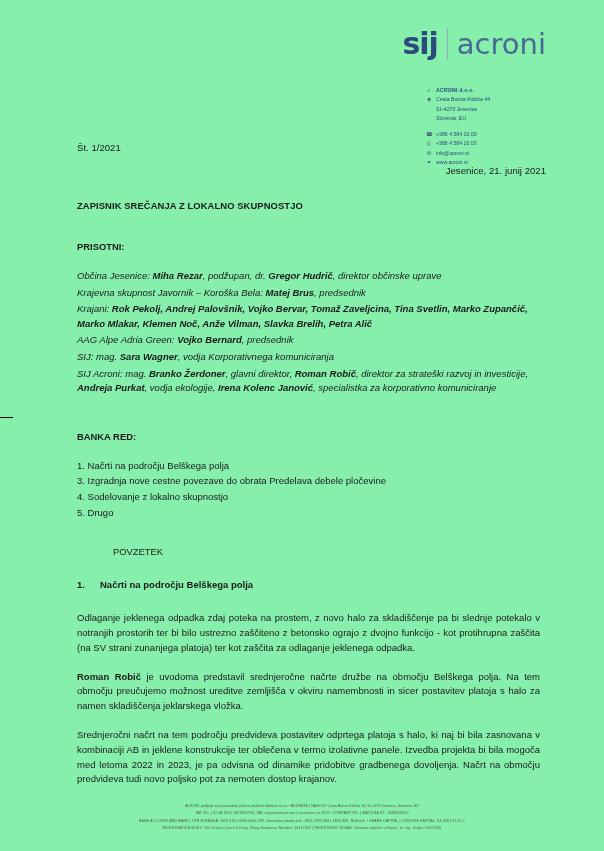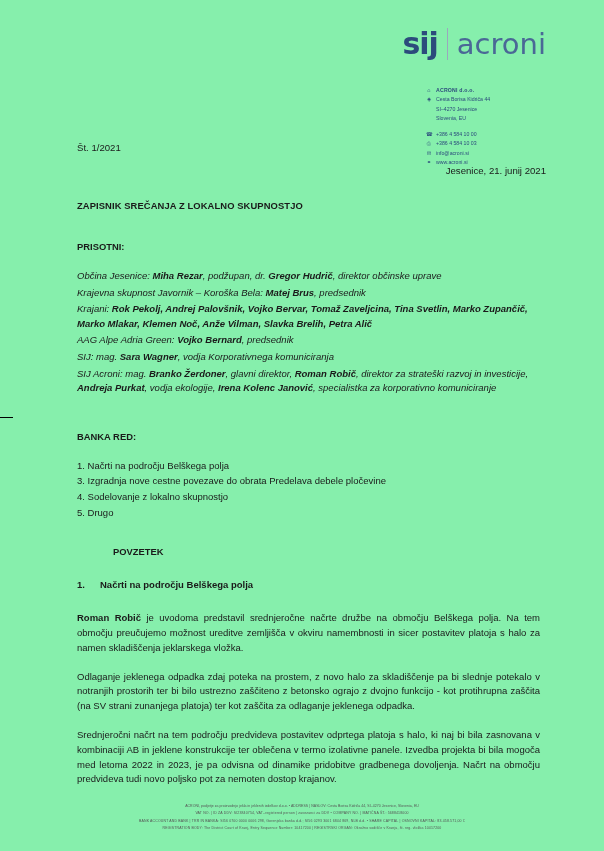--- a/index.html
+++ b/index.html
@@ -134,21 +134,21 @@
   .block-gap-md { height: 25px; }
 
   .agenda p {
     margin: 0 0 1px 0;
     font-size: 9.5px;
     line-height: 14.6px;
   }
 
   .povzetek-title {
     font-size: 9.4px;
-    font-weight: bold;
+    font-weight: normal;
     margin: 0 0 22px 0;
     padding-left: 36px;
   }
   .sub-item {
     font-size: 9.5px;
     font-weight: bold;
     margin: 0 0 21px 0;
   }
   .sub-item .num {
     display: inline-block;
@@ -272,22 +272,22 @@
 
     <div class="block-gap-md"></div>
 
     <div class="povzetek-title">POVZETEK</div>
 
     <div class="sub-item">
       <span class="num">1.</span><span>Načrti na področju Belškega polja</span>
     </div>
 
     <div id="summary-paragraphs">
+        <p class="para"><span>Odlaganje jeklenega odpadka zdaj poteka na prostem, z novo halo za skladiščenje pa bi slednje potekalo v notranjih prostorih ter bi bilo ustrezno zaščiteno z betonsko ograjo z dvojno funkcijo - kot protihrupna zaščita (na SV strani zunanjega platoja) ter kot zaščita za odlaganje jeklenega odpadka.</span></p>
         <p class="para"><b>Roman Robič</b><span> je uvodoma predstavil srednjeročne načrte družbe na območju Belškega polja. Na tem območju preučujemo možnost ureditve zemljišča v okviru namembnosti in sicer postavitev platoja s halo za namen skladiščenja jeklarskega vložka.</span></p>
-        <p class="para"><span>Odlaganje jeklenega odpadka zdaj poteka na prostem, z novo halo za skladiščenje pa bi slednje potekalo v notranjih prostorih ter bi bilo ustrezno zaščiteno z betonsko ograjo z dvojno funkcijo - kot protihrupna zaščita (na SV strani zunanjega platoja) ter kot zaščita za odlaganje jeklenega odpadka.</span></p>
         <p class="para"><span>Srednjeročni načrt na tem področju predvideva postavitev odprtega platoja s halo, ki naj bi bila zasnovana v kombinaciji AB in jeklene konstrukcije ter oblečena v termo izolativne panele. Izvedba projekta bi bila mogoča med letoma 2022 in 2023, je pa odvisna od dinamike pridobitve gradbenega dovoljenja. Načrt na območju predvideva tudi novo poljsko pot za nemoten dostop krajanov.</span></p>
       </div>
   </div>
 
   <div class="footer">
     <div class="fl">ACRONI, podjetje za proizvodnjo jekla in jeklenih izdelkov d.o.o.   •   ADDRESS | NASLOV: Cesta Borisa Kidriča 44, SI–4270 Jesenice, Slovenia, EU</div>
     <div class="fl caps">VAT NO. | ID ZA DDV: SI23840754, VAT–registered person | zavezanci za DDV   •   COMPANY NO. | MATIČNA ŠT.: 5688418000</div>
     <div class="fl caps">BANK ACCOUNT AND BANK | TRR IN BANKA: SI56 0700 0000 0006 298, Gorenjska banka d.d.; SI56 0293 3001 6844 869, NLB d.d.   •   SHARE CAPITAL | OSNOVNI KAPITAL: 83.458.571,00 €</div>
     <div class="fl caps">REGISTRATION BODY: The District Court of Kranj, Entry Sequence Number: 10417200 | REGISTRSKI ORGAN: Okrožno sodišče v Kranju, št. reg. vložka 10417200</div>
   </div>

